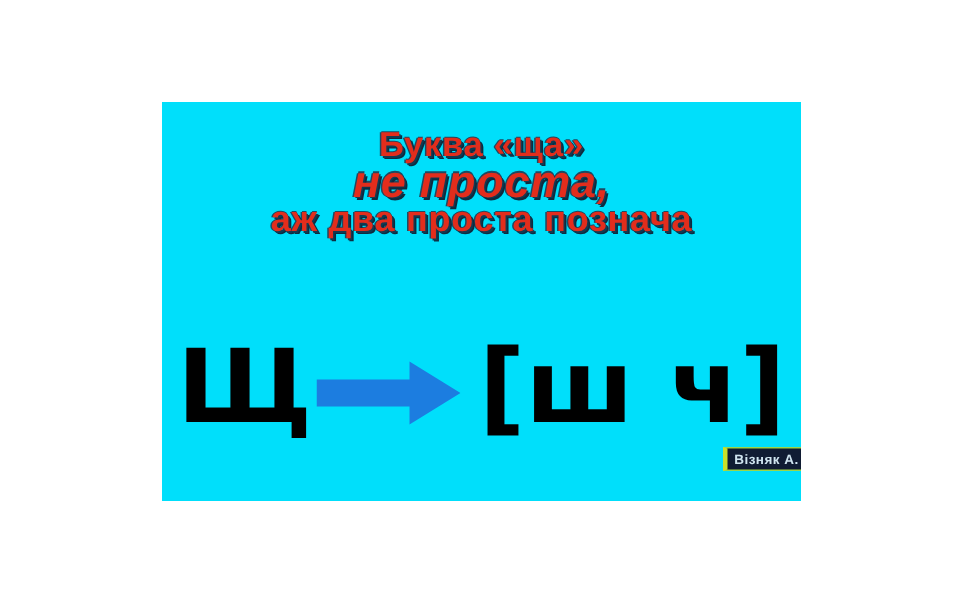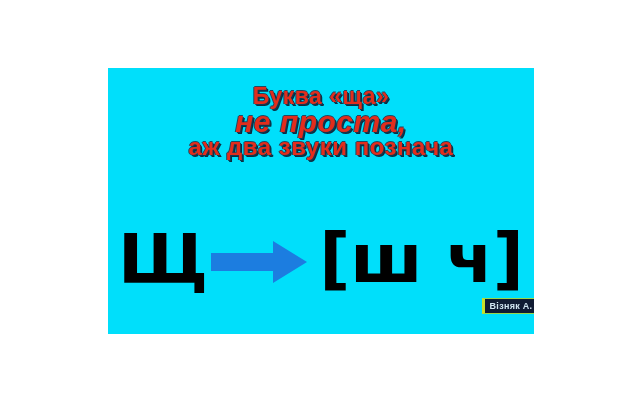--- a/index.html
+++ b/index.html
@@ -126,21 +126,21 @@
 </head>
 <body>
 
 <div id="slide-stage">
 
   <div id="slide-panel">
 
     <div id="title-block">
       <span class="title-line" id="title-line-1">Буква «ща»</span>
       <span class="title-line" id="title-line-2">не проста,</span>
-      <span class="title-line" id="title-line-3">аж два звуки позначa</span>
+      <span class="title-line" id="title-line-3">аж два проста позначa</span>
     </div>
 
     <div id="formula-row">
 
       <span class="formula-glyph" id="formula-source">Щ</span>
 
       <span id="transform-arrow">
         <svg viewBox="0 0 96 46" xmlns="http://www.w3.org/2000/svg" aria-hidden="true">
           <polygon points="0,14 62,14 62,2 96,23 62,44 62,32 0,32" fill="#1c7de0"></polygon>
         </svg>

